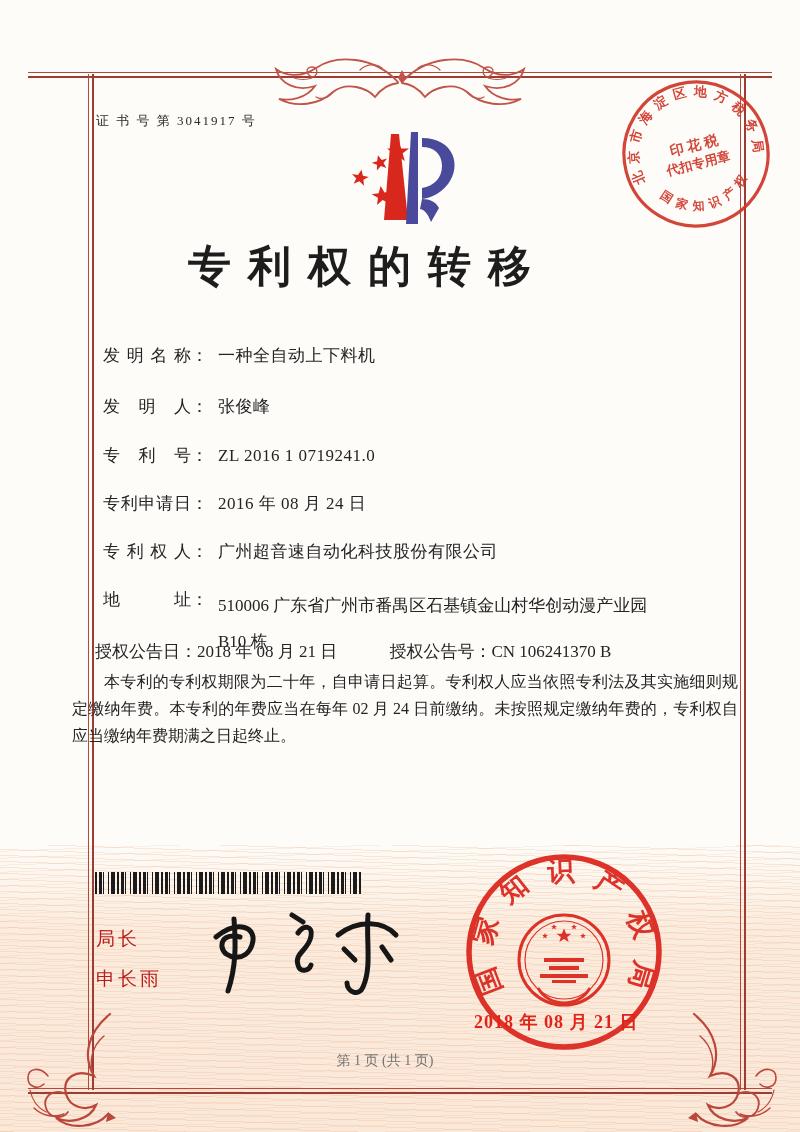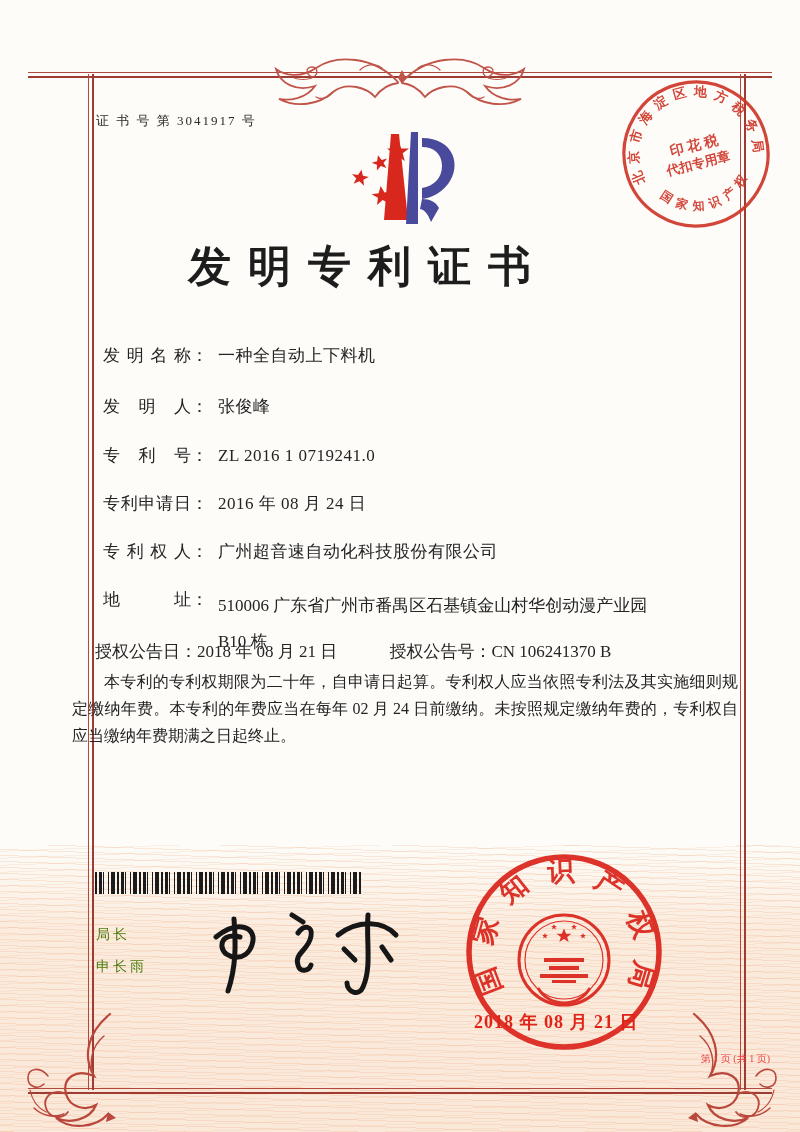--- a/index.html
+++ b/index.html
@@ -60,35 +60,35 @@
     position:absolute;left:95px;top:872px;width:266px;height:22px;
     background:repeating-linear-gradient(90deg,
       #1b1b1b 0 2px, transparent 2px 4px,
       #1b1b1b 4px 7px, transparent 7px 8px,
       #1b1b1b 8px 9px, transparent 9px 13px,
       #1b1b1b 13px 14px, transparent 14px 16px,
       #1b1b1b 16px 20px, transparent 20px 22px);
   }
   .signer{
     position:absolute;left:96px;top:926px;
-    font-size:14px;color:#4d7c0f;letter-spacing:3px;
+    font-size:19px;color:#b91c1c;letter-spacing:3px;
     font-family:Liberation Sans, sans-serif;
   }
   .signer div{margin-bottom:14px;}
   .signature{position:absolute;left:200px;top:905px;}
   .seal{position:absolute;left:462px;top:850px;}
   .seal-date{
     position:absolute;left:474px;top:1010px;
     font-size:18px;font-weight:bold;color:#e02417;letter-spacing:1px;
     white-space:nowrap;
   }
   .tax-stamp{position:absolute;left:618px;top:76px;transform:rotate(-14deg);opacity:0.92;}
   .footer{
-    position:absolute;left:0;top:1052px;width:770px;text-align:right;
-    font-size:10px;color:#ef4444;
+    position:absolute;left:0;top:1052px;width:770px;text-align:center;
+    font-size:14px;color:#737373;
   }
   .ornament-top{position:absolute;left:270px;top:48px;}
   .corner{position:absolute;}
   .corner.bl{left:24px;top:1012px;}
   .corner.br{left:680px;top:1012px;transform:scale(-1,1);}
 </style>
 </head>
 <body>
 
 <div class="page">
@@ -165,21 +165,21 @@
       <path d="M0,-10 L2.95,-3.1 10,-3.1 4.25,1.2 6.2,8.1 0,4 -6.2,8.1 -4.25,1.2 -10,-3.1 -2.95,-3.1 Z" transform="translate(46,66) scale(1.0) rotate(-8)"></path>
       <path d="M55,4 l8,0 L72,90 l-24,0 Z"></path>
     </g>
     <g fill="#4a4a9c">
       <path d="M75,2 l7,0 0,92 -12,0 Z"></path>
       <path d="M86,8 C118,8 126,36 112,54 C104,64 94,68 86,69 L86,58 C98,56 106,48 106,36 C106,24 98,17 86,17 Z"></path>
       <path d="M86,69 C94,69 100,72 103,78 L95,92 C92,84 89,80 84,79 Z"></path>
     </g>
   </svg>
 
-  <div class="title">发明专利证书</div>
+  <div class="title">专利权的转移</div>
 
   <div class="fields">
     <div class="frow" style="top:344px">
       <span class="flabel">发明名称</span><span class="fcolon">：</span><span class="fvalue">一种全自动上下料机</span>
     </div>
     <div class="frow" style="top:395px">
       <span class="flabel">发明人</span><span class="fcolon">：</span><span class="fvalue">张俊峰</span>
     </div>
     <div class="frow" style="top:444px">
       <span class="flabel">专利号</span><span class="fcolon">：</span><span class="fvalue">ZL 2016 1 0719241.0</span>

